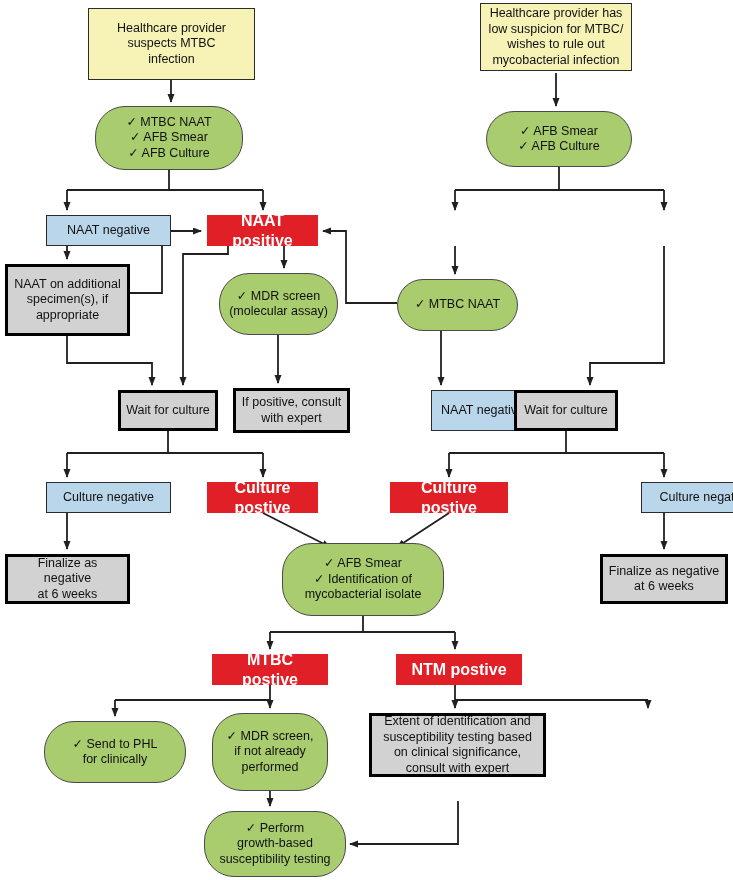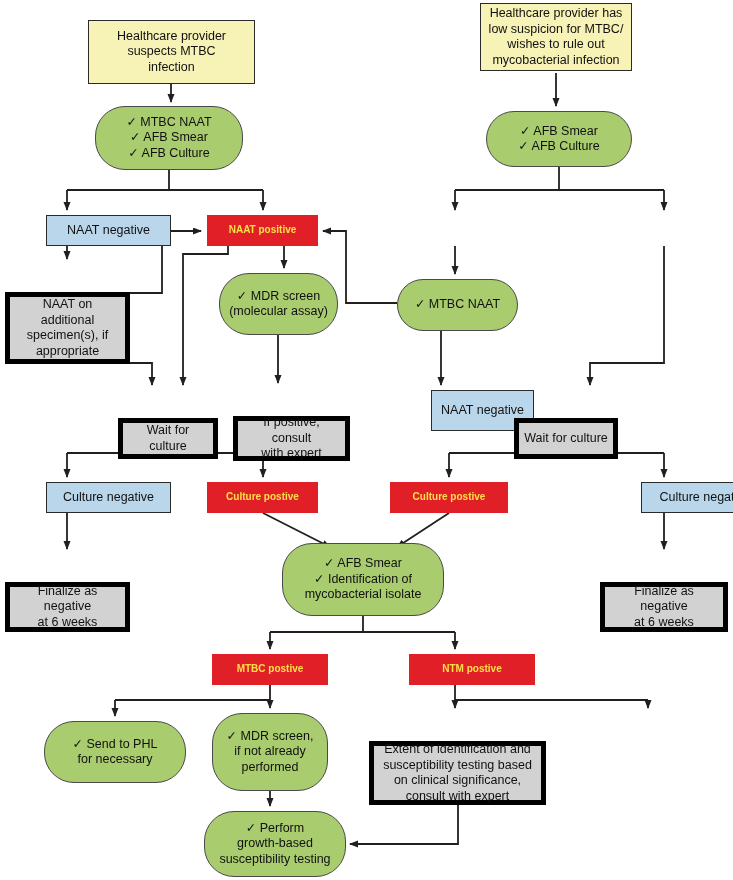--- a/index.html
+++ b/index.html
@@ -9,22 +9,22 @@
   .arrows { position:absolute; left:0; top:0; width:733px; height:880px; }
   .arrows path.l, .arrows path.a { fill:none; stroke:var(--line,#231F20); stroke-width:1.8px; }
   .arrows path.a { marker-end:url(#ah); }
   #ah path { fill:var(--line,#231F20); stroke:none; }
   .node { position:absolute; display:flex; align-items:center; justify-content:center;
           text-align:center; font-size:12.5px; line-height:1.24; white-space:pre-line;
           padding:2px 5px; color:#111; }
   .yellow { background:var(--yellow,#F7F2B6); border:1px solid #2b2b2b; }
   .green  { background:var(--green,#A8CC6E);  border:1px solid #4a4a4a; border-radius:30px; }
   .blue   { background:var(--blue,#BAD6EB);   border:1px solid #2b2b2b;margin-left:41px; }
-  .gray   { background:var(--gray,#D2D2D2);   border:5px solid #000000;margin-top:28px; }
-  .red    { background:var(--red,#E01F26); color:#fde047; font-weight:bold; border:none; font-size:10px; }
+  .gray   { background:var(--gray,#D2D2D2);   border:3px solid #000000; }
+  .red    { background:var(--red,#E01F26); color:#ffffff; font-weight:bold; border:none; font-size:16px; }
 </style>
 </head>
 <body>
 
 <div class="canvas">
 
   <svg class="arrows" viewBox="0 0 733 880" xmlns="http://www.w3.org/2000/svg">
     <defs>
       <marker id="ah" markerWidth="10" markerHeight="8" refX="8" refY="3.5" orient="auto" markerUnits="userSpaceOnUse">
         <path d="M0,0 L9,3.5 L0,7 Z"></path>
@@ -83,21 +83,21 @@
 
     <path class="l" d="M455,685 V700"></path>
     <path class="l" d="M455,700 H648"></path>
     <path class="a" d="M455,700 V708"></path>
     <path class="a" d="M648,700 V708"></path>
 
     <path class="a" d="M270,791 V806"></path>
     <path class="a" d="M458,801 V844 H350"></path>
   </svg>
 
-  <div class="node yellow" style="left:88px;top:20px;width:167px;height:64px">Healthcare provider
+  <div class="node yellow" style="left:88px;top:8px;width:167px;height:72px">Healthcare provider
 suspects MTBC
 infection</div>
   <div class="node yellow" style="left:480px;top:3px;width:152px;height:68px">Healthcare provider has
 low suspicion for MTBC/
 wishes to rule out
 mycobacterial infection</div>
 
   <div class="node green" style="left:95px;top:106px;width:148px;height:64px">✓ MTBC NAAT
 ✓ AFB Smear
 ✓ AFB Culture</div>
@@ -127,24 +127,24 @@
 
   <div class="node gray" style="left:5px;top:554px;width:125px;height:50px">Finalize as negative
 at 6 weeks</div>
   <div class="node green" style="left:282px;top:543px;width:162px;height:73px">✓ AFB Smear
 ✓ Identification of
 mycobacterial isolate</div>
   <div class="node gray" style="left:600px;top:554px;width:128px;height:50px">Finalize as negative
 at 6 weeks</div>
 
   <div class="node red" style="left:212px;top:654px;width:116px;height:31px">MTBC postive</div>
-  <div class="node red" style="left:409px;top:654px;width:126px;height:31px">NTM postive</div>
+  <div class="node red" style="left:396px;top:654px;width:126px;height:31px">NTM postive</div>
 
   <div class="node green" style="left:44px;top:721px;width:142px;height:62px">✓ Send to PHL
-for necessary</div>
+for clinically</div>
   <div class="node green" style="left:212px;top:713px;width:116px;height:78px">✓ MDR screen,
 if not already
 performed</div>
   <div class="node gray" style="left:369px;top:713px;width:177px;height:64px">Extent of identification and
 susceptibility testing based
 on clinical significance,
 consult with expert</div>
 
   <div class="node green" style="left:204px;top:811px;width:142px;height:66px">✓ Perform
 growth-based

